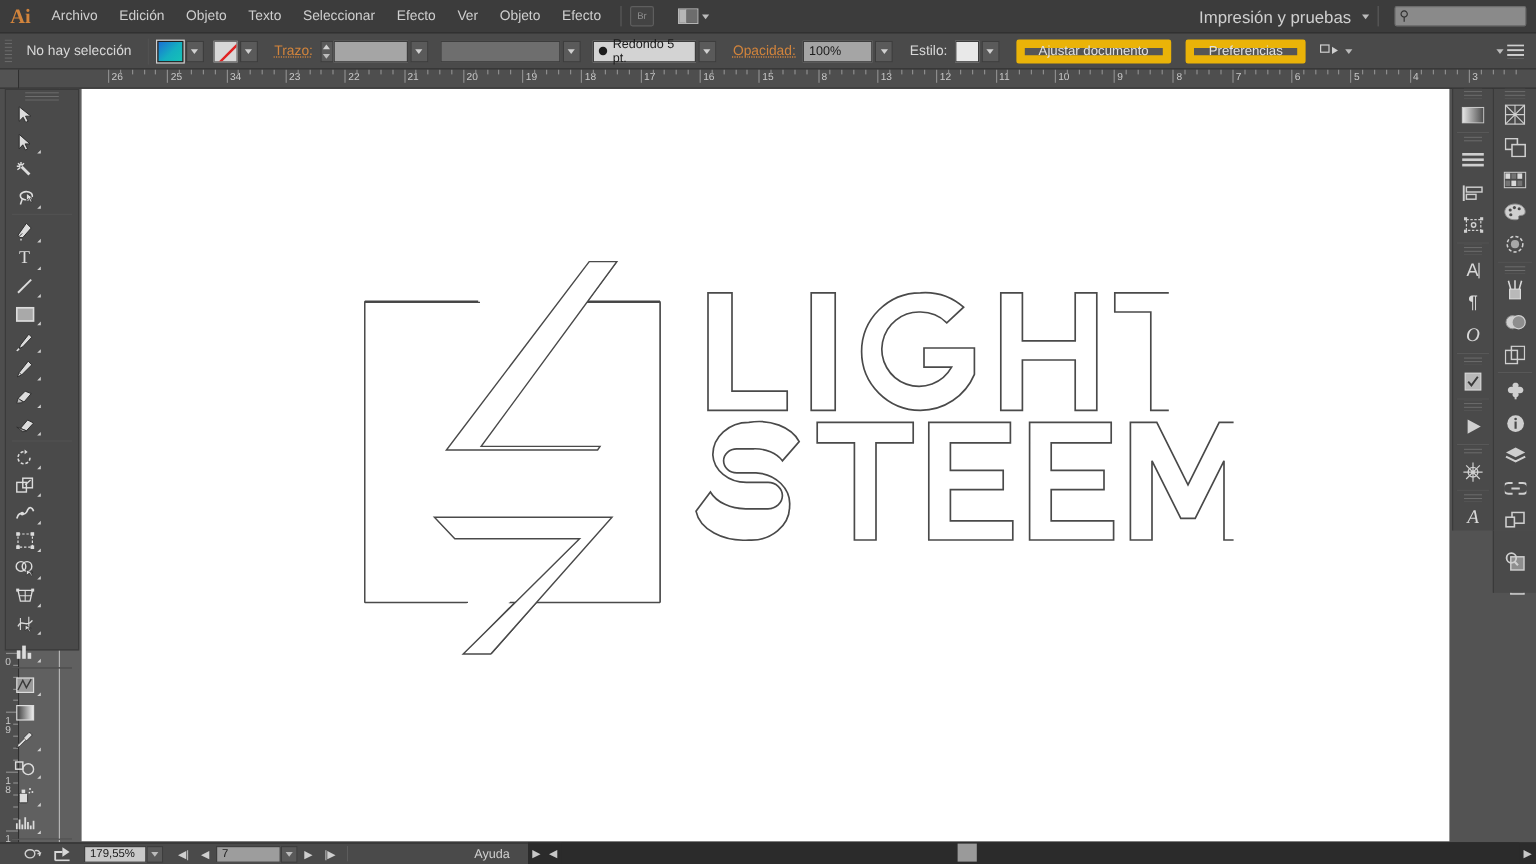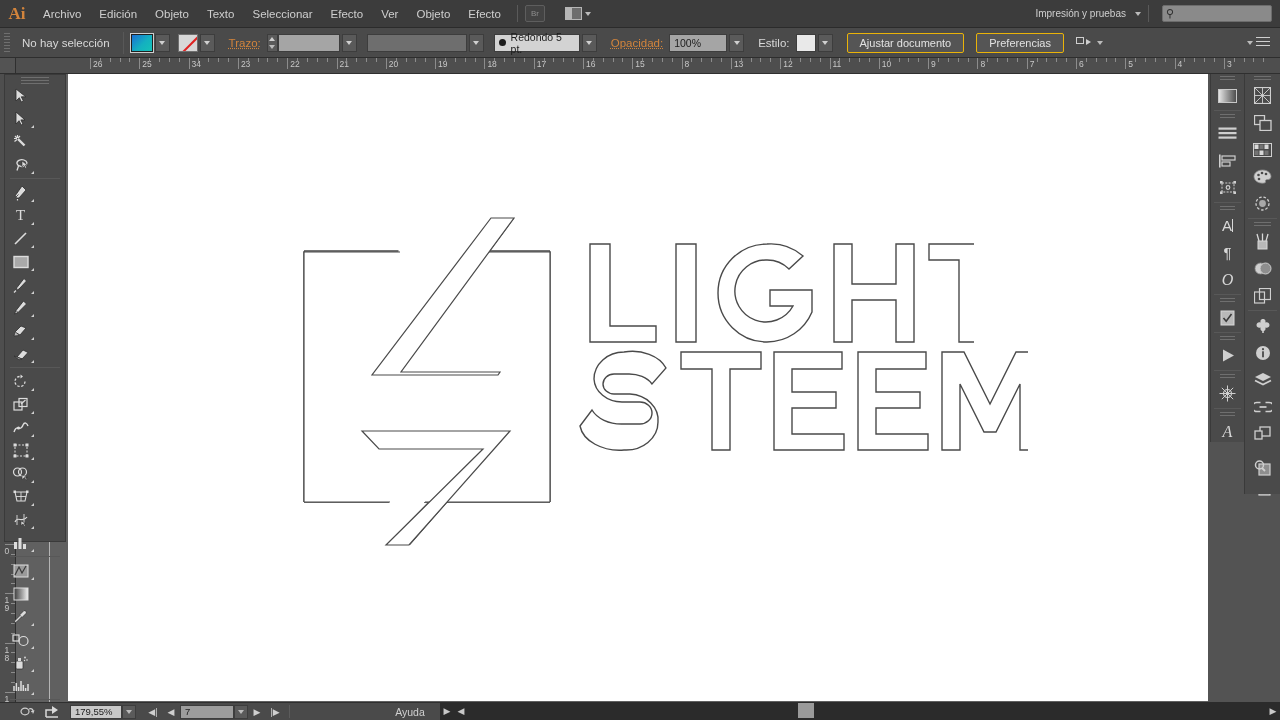--- a/index.html
+++ b/index.html
@@ -34,21 +34,21 @@
     font-size:8px; color:#8d8d8d; display:flex; align-items:center; justify-content:center;
     background:#434343;
   }
   .ws-btn { display:flex; align-items:center; gap:3px; padding:0 6px; height:20px; }
   .ws-icon { width:17px; height:13px; border:1px solid #b6b6b6; display:flex; }
   .ws-icon i { display:block; height:100%; }
   .ws-icon i:first-child { width:6px; background:#b6b6b6; border-right:1px solid #b6b6b6; }
   .ws-icon i:last-child { flex:1; background:#6d6d6d; }
   .caret-d { width:0;height:0;border-left:3.5px solid transparent;border-right:3.5px solid transparent;border-top:4px solid #bbb; }
   .mb-right { margin-left:auto; display:flex; align-items:center; padding-right:8px; gap:0; }
-  .mb-right .menu-item { font-size:10px; }
+  .mb-right .menu-item { font-size:14px; }
   .search-box {
     width:110px; height:17px; background:#8a8a8a; border:1px solid #6c6c6c; border-radius:2px;
     display:flex; align-items:center; padding-left:3px; margin-left:6px;
   }
   .search-glyph { font-size:11px; color:#2f2f2f; transform:scaleX(-1); }
 
   
   .ctrlbar {
     position:absolute; left:0; top:28px; width:1280px; height:30px;
     background:#4a4a4a; display:flex; align-items:center;
@@ -86,21 +86,21 @@
     padding:0 4px; color:#1c1c1c; font-size:10.5px;
   }
   .field.dark { background:#6e6e6e; color:#cfcfcf; }
   .stroke-field { width:62px; }
   .profile-field { width:100px; }
   .brush-field { width:86px; display:flex; align-items:center; gap:5px; background:#d3d3d3; }
   .dot { width:7px; height:7px; border-radius:50%; background:#1c1c1c; }
   .opacity-field { width:58px; }
   .style-box { width:20px; height:18px; background:#e9e9e9; border:1px solid #3d3d3d; }
   .btn {
-    height:20px; padding:0 12px; background:#555; border:1px solid #eab308; border-radius:2px;
+    height:20px; padding:0 12px; background:#555; border:7px solid #eab308; border-radius:2px;
     color:#e2e2e2; font-size:11px; display:flex; align-items:center; justify-content:center;
   }
   .menu-ico { width:14px; height:12px;
     background-image:repeating-linear-gradient(to bottom,#cfcfcf 0 1.5px,transparent 1.5px 4px);
     background-size:100% 4px; }
 
   
   .ruler-corner { position:absolute; left:0; top:58px; width:16px; height:16px; background:#535353; border-right:1px solid #2f2f2f; border-bottom:1px solid #2f2f2f;}
   .ruler-h {
     position:absolute; left:16px; top:58px; width:1264px; height:16px;

